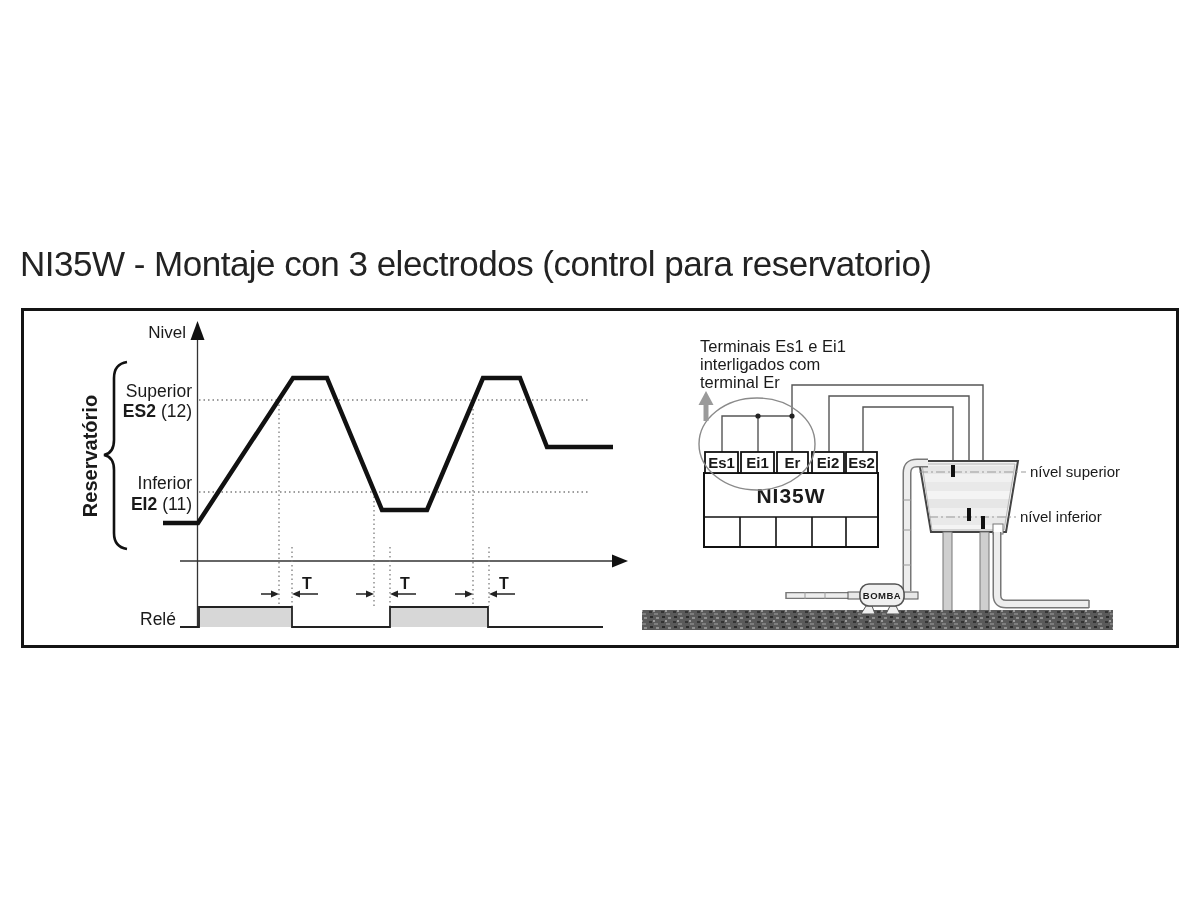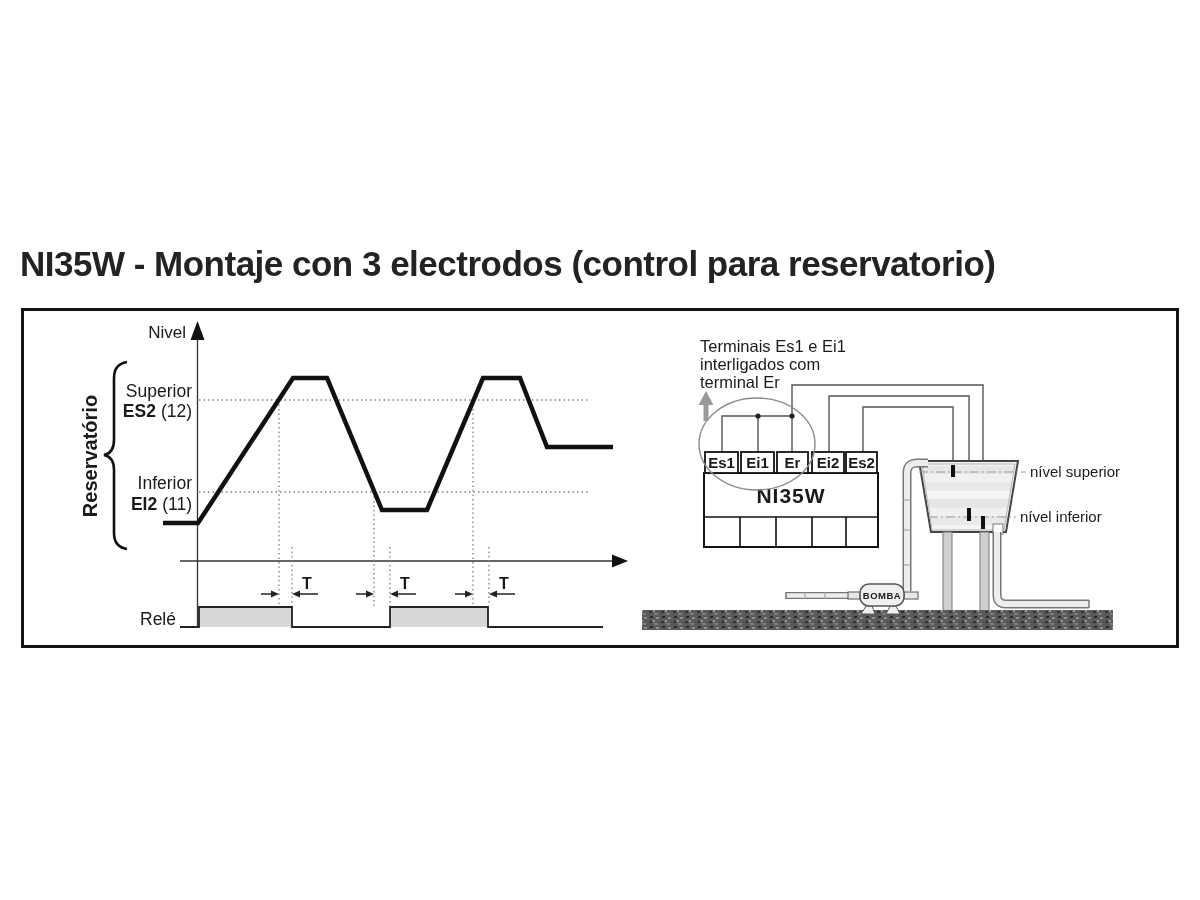--- a/index.html
+++ b/index.html
@@ -1,21 +1,21 @@
 <!DOCTYPE html>
 <html><head>
 <meta charset="utf-8">
 <style>
   html,body{margin:0;padding:0;background:#fff;}
   .page{
     position:relative;width:1200px;height:900px;background:#ffffff;
     font-family:"Liberation Sans",sans-serif;overflow:hidden;
   }
   .title{
-    position:absolute;left:20px;top:244px;font-size:35px;font-weight:bold;
+    position:absolute;left:20px;top:244px;font-size:35px;font-weight:normal;
     color:#232323;letter-spacing:-0.5px;white-space:nowrap;
   }
   .frame{
     position:absolute;left:21px;top:308px;width:1152px;height:334px;
     border:3px solid #141414;background:#ffffff;
   }
   svg{position:absolute;overflow:visible;}
   #timing-svg{left:60px;top:315px;}
   #wiring-svg{left:640px;top:330px;}
   svg text{font-family:"Liberation Sans",sans-serif;fill:#1a1a1a;}

